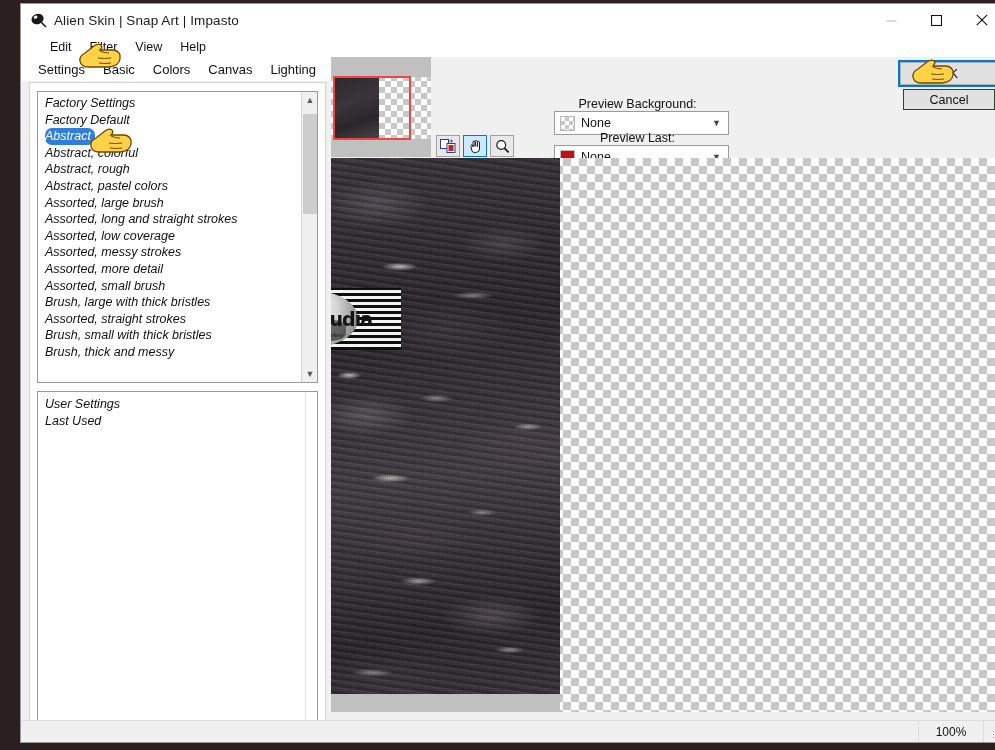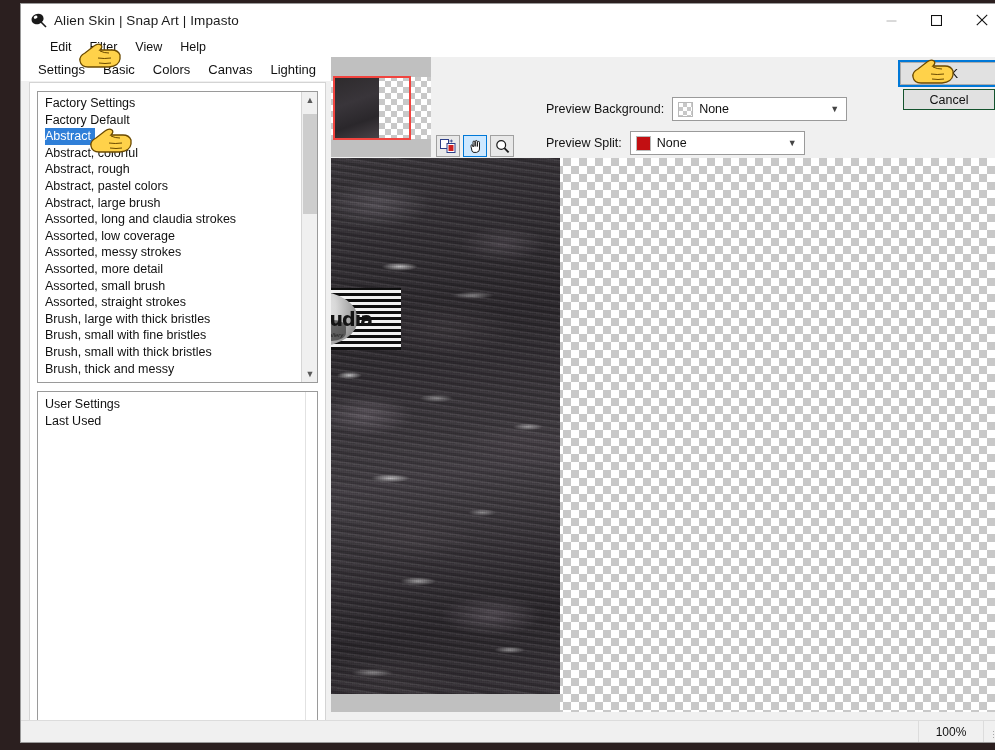--- a/index.html
+++ b/index.html
@@ -87,20 +87,21 @@
   }
   .list-inner{
     position:absolute;left:0;top:0;right:17px;bottom:0;
     padding-top:3px;
     overflow:hidden;
   }
   .list-item{
     font-size:12.5px;line-height:16.6px;
     padding-left:7px;color:#111;white-space:nowrap;
     height:16.6px;
+    font-style:italic;
   }
   .list-item.group{color:#111;}
   .list-item.selected{
     background:#2f7fd8;color:#ffffff;display:inline-block;
     padding-right:4px;margin-left:7px;padding-left:0;
   }
   .sel-wrap{height:16.6px;}
 
   
   .vscroll{
@@ -166,21 +167,21 @@
   .tools{
     position:absolute;left:105px;top:78px;display:flex;gap:3px;
   }
   .tool{
     width:24px;height:22px;background:#e8e8e8;border:1px solid #a0a0a0;
     display:flex;align-items:center;justify-content:center;box-sizing:border-box;
   }
   .tool.active{background:#cde8ff;border:1px solid #0078d7;}
 
   .field-row{
-    position:absolute;display:flex;align-items:center;
+    position:absolute;display:flex;align-items:center;flex-direction:column;
   }
   .field-label{font-size:12.5px;color:#111;white-space:nowrap;}
   .combo{
     height:24px;border:1px solid #9a9a9a;background:#ffffff;
     display:flex;align-items:center;box-sizing:border-box;position:relative;
   }
   .combo-swatch{
     width:15px;height:15px;margin-left:5px;margin-right:6px;flex:0 0 auto;
     border:1px solid #b9b9b9;box-sizing:border-box;
   }
@@ -391,33 +392,32 @@
     <div class="tab">Canvas</div>
     <div class="tab">Lighting</div>
   </div>
 
   <div class="left-panel">
 
     <div class="listbox">
       <div class="list-inner">
         <div class="list-item group">Factory Settings</div>
         <div class="list-item">Factory Default</div>
-        <div class="sel-wrap"><span class="list-item selected" style="background: rgb(47, 127, 216);">Abstract</span></div>
+        <div class="sel-wrap"><span class="list-item selected" style="background: rgb(47, 127, 216); border-radius: 7px;">Abstract</span></div>
         <div class="list-item">Abstract, colorful</div>
         <div class="list-item">Abstract, rough</div>
         <div class="list-item">Abstract, pastel colors</div>
-        <div class="list-item">Abstract, large brush</div>
-        <div class="list-item">Assorted, long and claudia strokes</div>
+        <div class="list-item">Assorted, large brush</div>
+        <div class="list-item">Assorted, long and straight strokes</div>
         <div class="list-item">Assorted, low coverage</div>
         <div class="list-item">Assorted, messy strokes</div>
         <div class="list-item">Assorted, more detail</div>
         <div class="list-item">Assorted, small brush</div>
+        <div class="list-item">Brush, large with thick bristles</div>
         <div class="list-item">Assorted, straight strokes</div>
-        <div class="list-item">Brush, large with thick bristles</div>
-        <div class="list-item">Brush, small with fine bristles</div>
         <div class="list-item">Brush, small with thick bristles</div>
         <div class="list-item">Brush, thick and messy</div>
       </div>
       <div class="vscroll">
         <div class="arrow">▲</div>
         <div class="track">
           <div class="thumb"></div>
         </div>
         <div class="arrow bottom">▼</div>
       </div>
@@ -468,21 +468,21 @@
     <div class="field-row" style="left:215px;top:40px;">
       <span class="field-label">Preview Background:</span>
       <div class="combo" style="width:175px;margin-left:8px;">
         <span class="combo-swatch swatch-checker"></span>
         <span class="combo-val">None</span>
         <span class="combo-arrow">▼</span>
       </div>
     </div>
 
     <div class="field-row" style="left:215px;top:74px;">
-      <span class="field-label">Preview Split:</span>
+      <span class="field-label">Preview Last:</span>
       <div class="combo" style="width:175px;margin-left:8px;">
         <span class="combo-swatch" id="split-swatch" style="background:#c20f12;"></span>
         <span class="combo-val">None</span>
         <span class="combo-arrow">▼</span>
       </div>
     </div>
 
     <div class="okcancel">
       <div class="ok-btn">OK</div>
       <div class="cancel-btn">Cancel</div>

